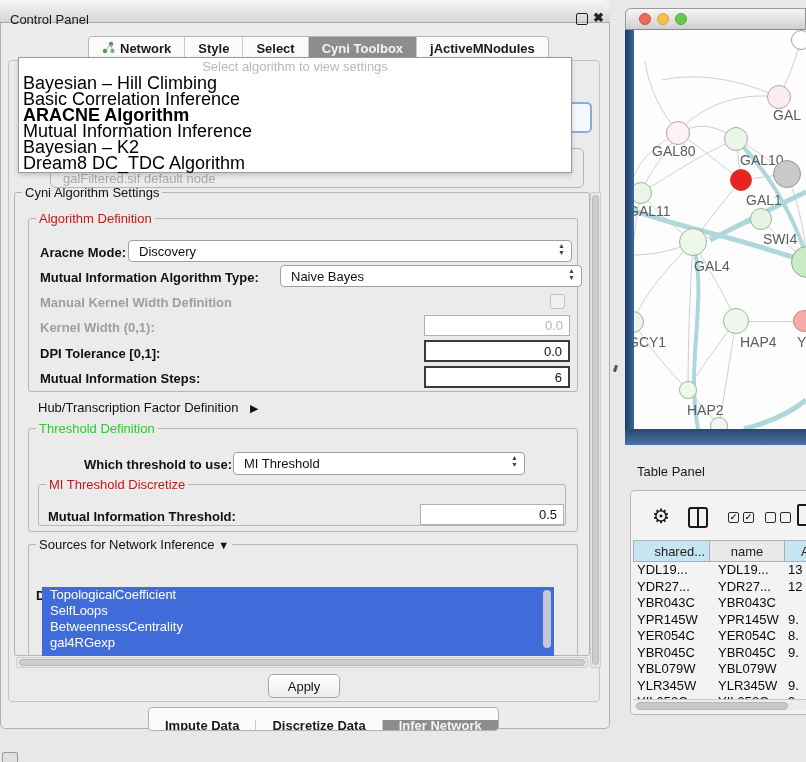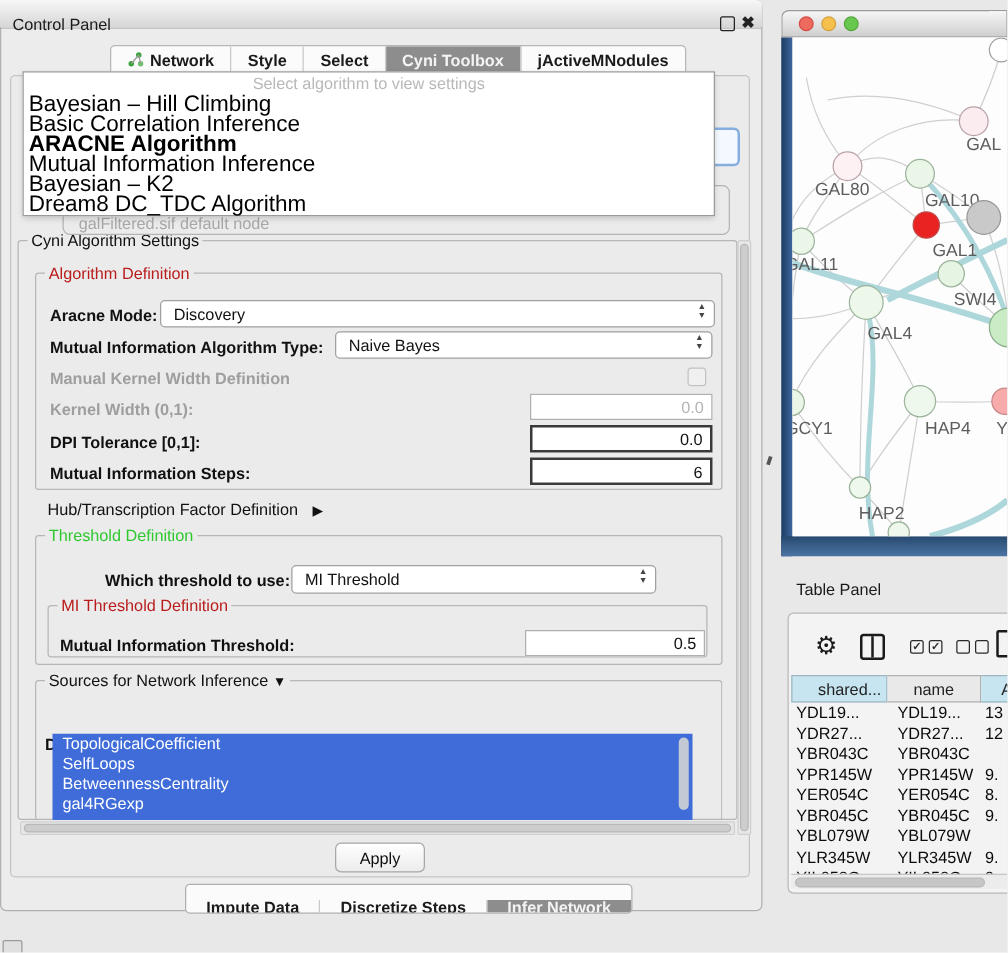--- a/index.html
+++ b/index.html
@@ -161,21 +161,21 @@
   <div class="abs groupbox" style="left:28px;top:218px;width:550px;height:174px;"></div>
   <div class="gtitle blue" style="left:36px;top:211px;">Algorithm Definition</div>
 
   <div class="lbl" style="left:40px;top:245px;">Aracne Mode:</div>
   <div class="combo" style="left:128px;top:240px;width:444px;height:22px;">
     <span>Discovery</span>
     <span class="updown">▲<br>▼</span>
   </div>
 
   <div class="lbl" style="left:40px;top:270px;">Mutual Information Algorithm Type:</div>
-  <div class="combo" style="left:268px;top:265px;width:302px;height:22px;">
+  <div class="combo" style="left:280px;top:265px;width:302px;height:22px;">
     <span>Naive Bayes</span>
     <span class="updown">▲<br>▼</span>
   </div>
 
   <div class="lbl dis" style="left:40px;top:295px;">Manual Kernel Width Definition</div>
   <div class="abs" style="left:550px;top:294px;width:15px;height:15px;background:#f0f0f0;border:1px solid #c2c2c2;border-radius:3px;box-sizing:border-box;"></div>
 
   <div class="lbl dis" style="left:40px;top:320px;">Kernel Width (0,1):</div>
   <div class="field dis" style="left:424px;top:315px;width:146px;height:21px;">0.0</div>
 
@@ -193,21 +193,21 @@
   <div class="abs groupbox" style="left:28px;top:428px;width:550px;height:104px;"></div>
   <div class="gtitle green" style="left:36px;top:421px;">Threshold Definition</div>
 
   <div class="lbl" style="left:84px;top:457px;">Which threshold to use:</div>
   <div class="combo" style="left:233px;top:452px;width:292px;height:23px;">
     <span>MI Threshold</span>
     <span class="updown">▲<br>▼</span>
   </div>
 
   <div class="abs groupbox" style="left:38px;top:484px;width:528px;height:42px;"></div>
-  <div class="gtitle blue" style="left:46px;top:477px;">MI Threshold Definition</div>
+  <div class="gtitle blue" style="left:46px;top:477px;">MI Threshold Discretize</div>
   <div class="lbl" style="left:48px;top:509px;">Mutual Information Threshold:</div>
   <div class="field" style="left:420px;top:504px;width:144px;height:21px;">0.5</div>
 
   <div class="abs groupbox" style="left:28px;top:544px;width:550px;height:112px;border-bottom:none;"></div>
   <div class="gtitle" style="left:36px;top:537px;">
     <span>Sources for Network Inference</span>
     <span class="tri">▼</span>
   </div>
   <div class="lbl" style="left:36px;top:588px;">Data Attributes</div>
   <div class="abs" id="attr-list">
@@ -224,21 +224,21 @@
   <div class="abs sb-track" style="left:590px;top:192px;width:11px;height:476px;">
     <div class="sb-thumb" style="left:1px;top:2px;width:7px;height:470px;"></div>
   </div>
 
   <div class="abs" id="apply-btn">Apply</div>
   <div class="abs" id="bottom-tab-bar">
       <div class="seg">
         <span>Impute Data</span>
       </div>
       <div class="seg">
-        <span>Discretize Steps</span>
+        <span>Discretize Data</span>
       </div>
       <div class="seg sel">
         <span>Infer Network</span>
       </div>
     </div>
 
   <div class="abs" id="net-titlebar"></div>
   <div class="light" style="left:639px;background:#ee6a5f;border:1px solid #d24b42;"></div>
   <div class="light" style="left:657px;background:#f5c04b;border:1px solid #d8a03c;"></div>
   <div class="light" style="left:675px;background:#68c74e;border:1px solid #54a83b;"></div>

